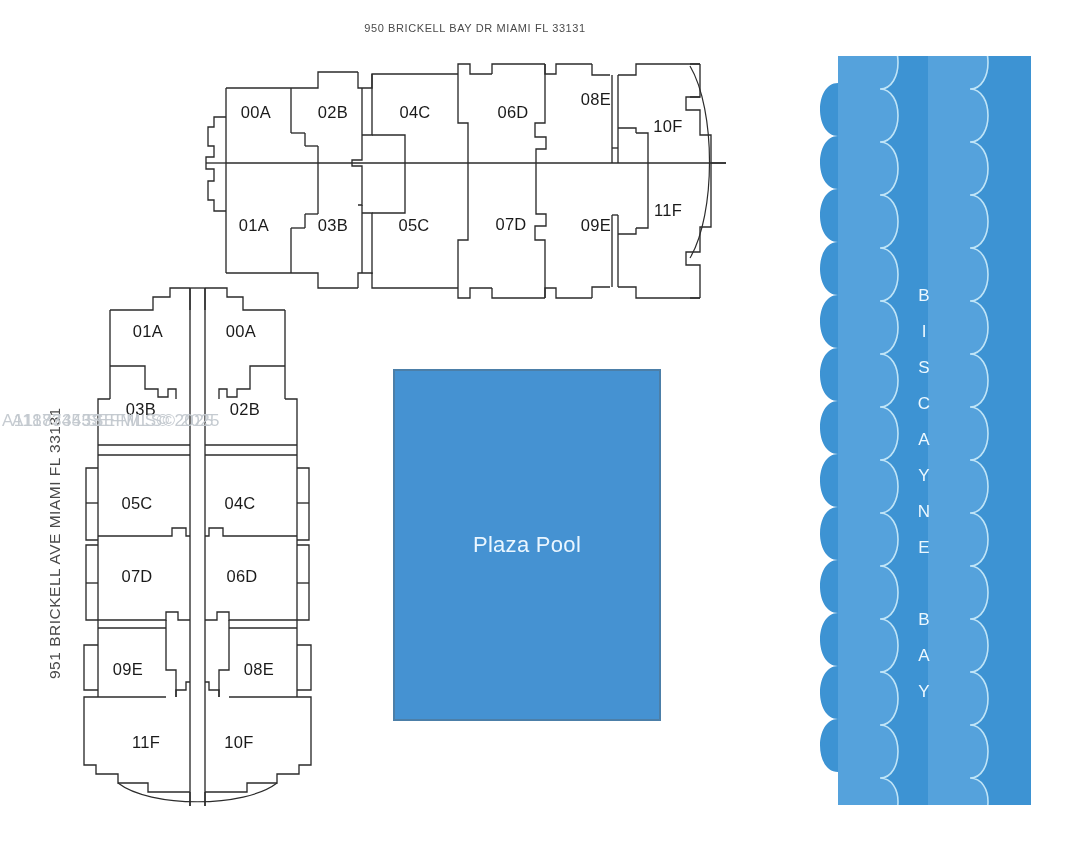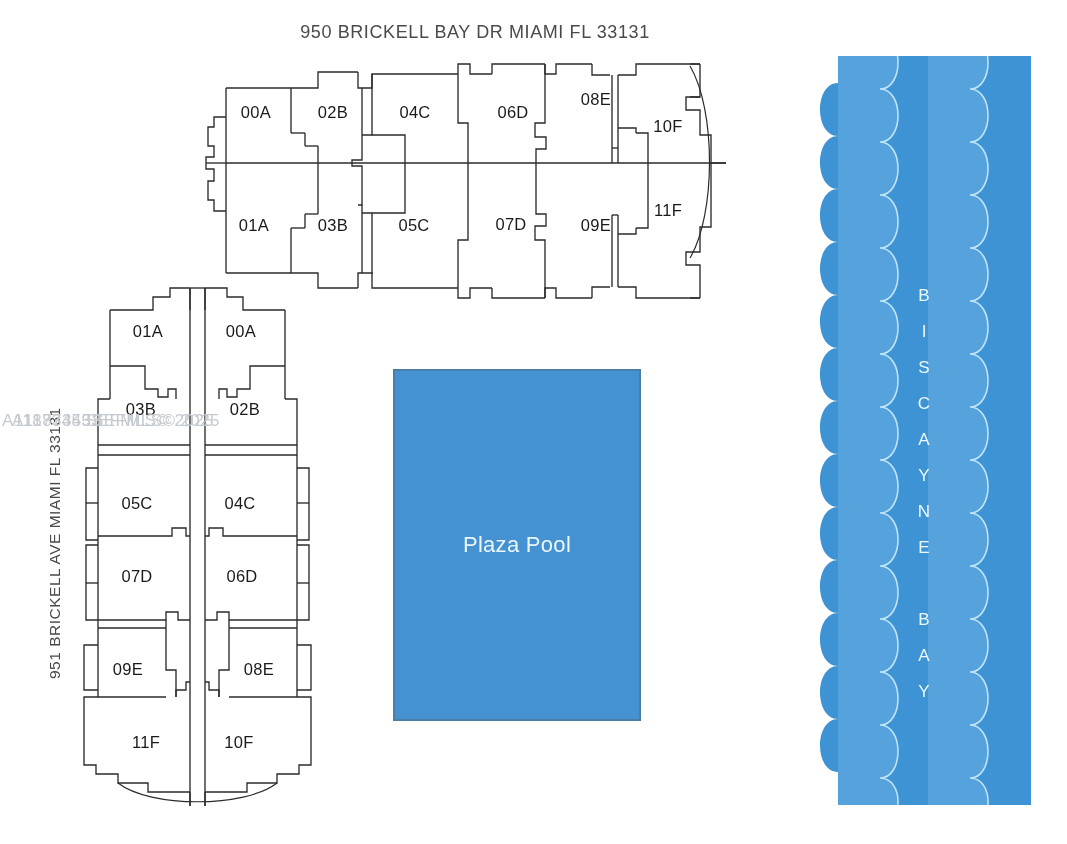--- a/index.html
+++ b/index.html
@@ -7,21 +7,21 @@
     width:1067px;height:844px;position:relative;overflow:hidden;
     font-family:"Liberation Sans", sans-serif;
     color:#3c3c3c;
   }
   #site-map{position:absolute;inset:0;}
   .svg-layer{position:absolute;left:0;top:0;width:1067px;height:844px;}
 
   
   #top-address{
     position:absolute;left:0;top:22px;width:950px;
-    text-align:center;font-size:18px;letter-spacing:.6px;
+    text-align:center;font-size:11px;letter-spacing:.6px;
     color:#4a4a4a;white-space:nowrap;
   }
   
   #side-address{
     position:absolute;left:-75px;top:540px;width:260px;
     transform:rotate(-90deg);transform-origin:center center;
     font-size:15.5px;letter-spacing:.5px;color:#4a4a4a;white-space:nowrap;
     text-align:center;
   }
   
@@ -37,21 +37,21 @@
   
   .unit-label{
     position:absolute;font-size:16.5px;color:#1a1a1a;
     font-family:"Liberation Sans", sans-serif;
     white-space:nowrap;transform:translate(-50%,-50%);
     letter-spacing:.3px;
   }
 
   
   #plaza-pool{
-    position:absolute;left:393px;top:369px;width:248px;height:352px;
+    position:absolute;left:393px;top:369px;width:268px;height:352px;
     background:#4592d2;border:2px solid #4c7fa8;box-sizing:border-box;
   }
   #plaza-pool-label{
     position:absolute;left:0;right:0;top:50%;transform:translateY(-50%);
     text-align:center;color:#eaf6ff;font-size:22px;letter-spacing:.3px;
   }
 
   
   #biscayne-bay{
     position:absolute;left:818px;top:56px;width:213px;height:749px;

